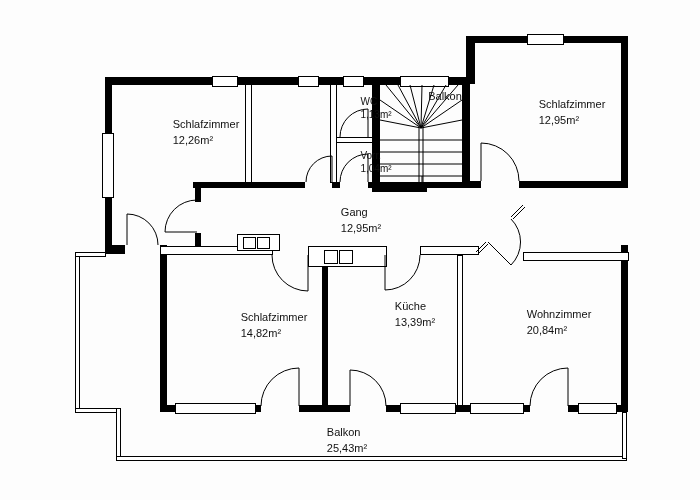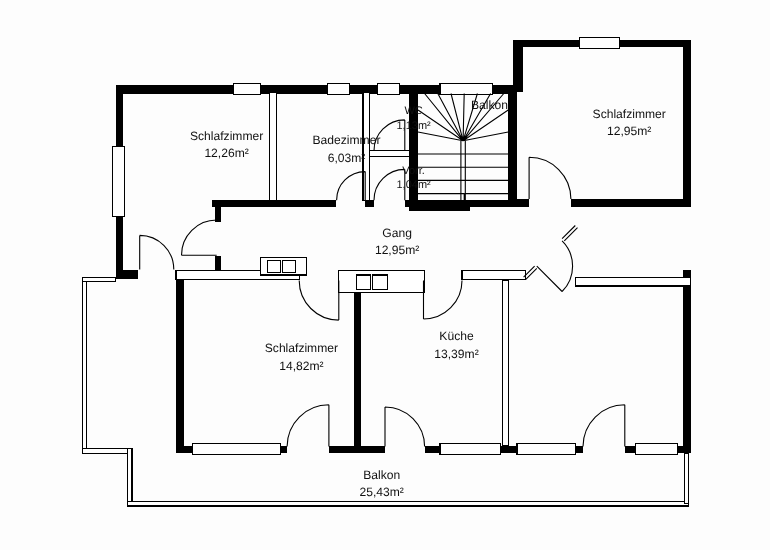--- a/index.html
+++ b/index.html
@@ -1,19 +1,19 @@
 <!DOCTYPE html>
 <html><head>
 <meta charset="utf-8">
 <style>
   html,body{margin:0;padding:0;background:#ffffff;}
   #stage{position:relative;width:700px;height:500px;background:#fdfdfd;overflow:hidden;
          font-family:"Liberation Sans",sans-serif;}
   #drawing{position:absolute;left:0;top:0;}
-  .room-label{position:absolute;transform:translate(-50%,-50%);text-align:center;
+  .room-label{position:absolute;transform:translate(-50%,-50%);
               font-size:11px;line-height:1.45;color:#111;white-space:nowrap;padding-left:48px;}
   .room-label.small{font-size:10px;line-height:1.3;}
 </style>
 </head>
 <body>
 
 <div id="stage">
 
   <svg id="drawing" width="700" height="500" viewBox="0 0 700 500">
 
@@ -138,24 +138,20 @@
       <path d="M476,252 L486,242 M478,254 L488,244 M511,217 L523,205 M513,219 L525,207"></path>
       <path d="M488,242 L511,265 M511,265 A32.5,32.5 0 0 0 511,219"></path>
     </g>
   </svg>
 
   <div class="room-label" style="left:182px;top:133px">
     <div>Schlafzimmer</div>
     <div>12,26m²</div>
   </div>
 
-  <div class="room-label" style="left:291px;top:137px">
-    <div>Badezimmer</div>
-    <div>6,03m²</div>
-  </div>
 
   <div class="room-label small" style="left:352px;top:108px">
     <div>WC</div>
     <div>1,13m²</div>
   </div>
 
   <div class="room-label small" style="left:352px;top:162px">
     <div>Vorr.</div>
     <div>1,04m²</div>
   </div>
@@ -177,19 +173,23 @@
   <div class="room-label" style="left:250px;top:326px">
     <div>Schlafzimmer</div>
     <div>14,82m²</div>
   </div>
 
   <div class="room-label" style="left:391px;top:315px">
     <div>Küche</div>
     <div>13,39m²</div>
   </div>
 
+  <div class="room-label" style="left:535px;top:323px">
+    <div>Wohnzimmer</div>
+    <div>20,84m²</div>
+  </div>
 
   <div class="room-label" style="left:323px;top:441px">
     <div>Balkon</div>
     <div>25,43m²</div>
   </div>
 
 </div>
 
 </body></html>

